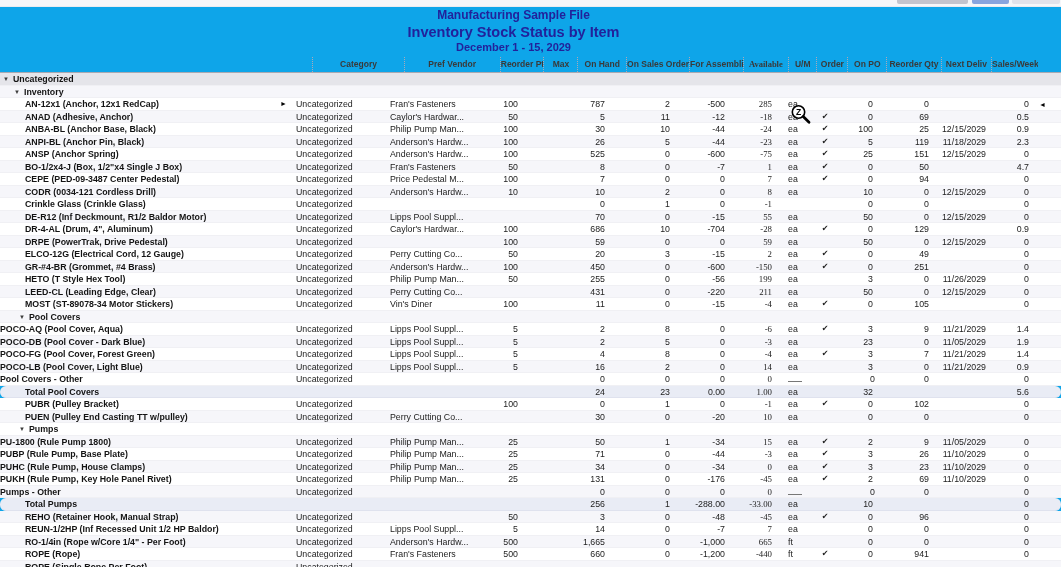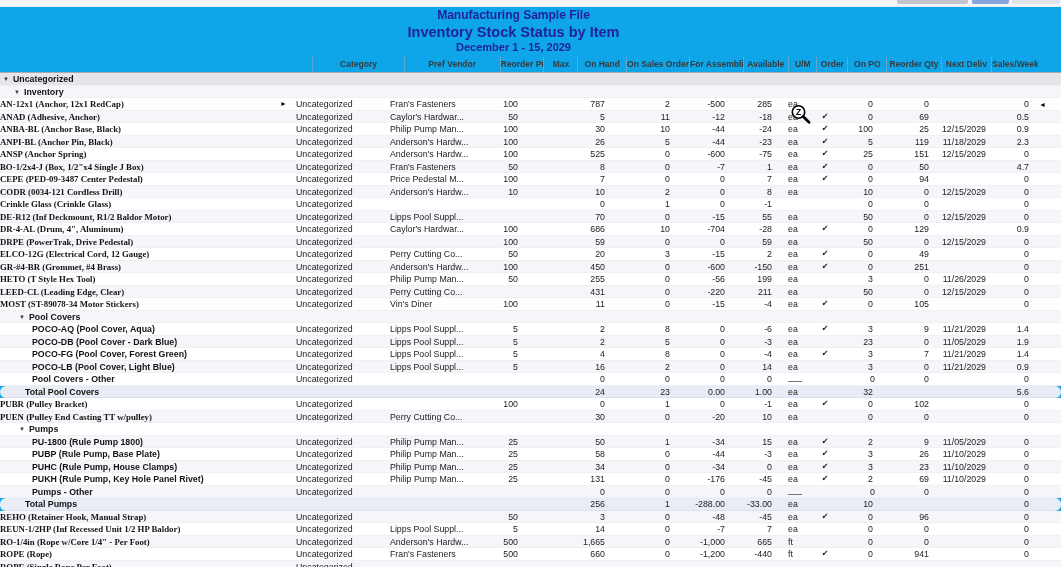--- a/index.html
+++ b/index.html
@@ -17,41 +17,41 @@
   .t2{font-size:14.5px;font-weight:bold;line-height:18px;}
   .t3{font-size:11px;font-weight:bold;line-height:13px;}
   
   .hrow{position:absolute;left:0;top:57px;width:1061px;height:16px;display:flex;border-bottom:1px solid #a9a9b2;box-sizing:border-box;padding-left:31px;}
   .hcell{font-size:8.5px;font-weight:bold;color:#3a3a3a;text-align:center;line-height:15px;
          overflow:hidden;white-space:nowrap;box-sizing:border-box;}
   .hcell + .hcell{border-left:1px dotted #a9a9b8;}
   
   .col-name{width:290px;}  .col-cat{width:94px;}   .col-vendor{width:99px;}
   .col-rpt{width:45px;}    .col-max{width:35px;}   .col-onhand{width:50px;}
-  .col-oso{width:65px;}    .col-fa{width:55px;}    .col-avail{width:47px;}
+  .col-oso{width:65px;}    .col-fa{width:55px;}    .col-avail{width:47px;font-family:Liberation Serif, serif;}
   .col-um{width:29px;}     .col-order{width:32px;} .col-onpo{width:40px;}
   .col-rqty{width:56px;}   .col-nd{width:52px;}    .col-sw{width:48px;}
   .col-margin{width:24px;border-left:none !important;}
   
   .rows{position:absolute;left:0;top:73px;width:1061px;height:494px;overflow:hidden;}
   .row{display:flex;height:12.5px;line-height:12.5px;font-size:8.8px;box-sizing:border-box;
        border-bottom:1px solid #f0f0f4;background:#fff;}
   .row.stripe{background:#f6f6fa;}
   .row.band0{background:#e5e5ea;}
   .row.bandt{background:#e9ecf5;border-bottom:1px solid #dfe2ee;border-radius:6px;}
   .c{box-sizing:border-box;overflow:hidden;white-space:nowrap;}
   .c.txt{text-align:left;padding-left:6px;}
   .c.num{text-align:right;padding-right:8px;}
   .c.rpt{text-align:right;padding-right:10px;}
   .c.um{text-align:left;padding-left:8px;}
   .c.check{text-align:center;font-size:8px;color:#1d1d1d;}
   .c.date{text-align:right;padding-right:3px;}
   .namecell{position:relative;font-weight:bold;color:#141414;}
   .lvl-g0{padding-left:3px;}  .lvl-g1{padding-left:14px;} .lvl-g2{padding-left:19px;}
-  .lvl-i2{font-family:Liberation Serif, serif;} .lvl-i3{padding-left:32px;} .lvl-t2{padding-left:25px;}
+  .lvl-i2{padding-left:25px;} .lvl-i3{} .lvl-t2{padding-left:25px;}
   .tri{display:inline-block;font-size:6px;vertical-align:1px;margin-right:4px;color:#3c3c3c;}
   .mk-left{position:absolute;right:3px;top:0;font-size:7px;color:#000;}
   .mk-right{font-size:7px;color:#000;padding-left:2px;}
   .useg{display:inline-block;min-width:34px;border-bottom:1px solid #777;text-align:right;}
   .useg-um{display:inline-block;min-width:14px;border-bottom:1px solid #777;}
   
   .cursor{position:absolute;left:789px;top:103px;width:24px;height:24px;pointer-events:none;}
 </style>
 </head>
 <body>
@@ -629,21 +629,21 @@
         <div class="c date col-nd">11/05/2029</div>
         <div class="c num col-sw">0</div>
         <div class="c col-margin"></div>
       </div>
       <div class="row">
         <div class="c namecell col-name lvl-i3">PUBP (Rule Pump, Base Plate)</div>
         <div class="c txt col-cat">Uncategorized</div>
         <div class="c txt col-vendor">Philip Pump Man...</div>
         <div class="c rpt col-rpt">25</div>
         <div class="c num col-max"></div>
-        <div class="c num col-onhand">58</div>
+        <div class="c num col-onhand">71</div>
         <div class="c num col-oso">0</div>
         <div class="c num col-fa">-44</div>
         <div class="c num col-avail">-3</div>
         <div class="c um col-um">ea</div>
         <div class="c check col-order">✔</div>
         <div class="c num col-onpo">3</div>
         <div class="c num col-rqty">26</div>
         <div class="c date col-nd">11/10/2029</div>
         <div class="c num col-sw">0</div>
         <div class="c col-margin"></div>

